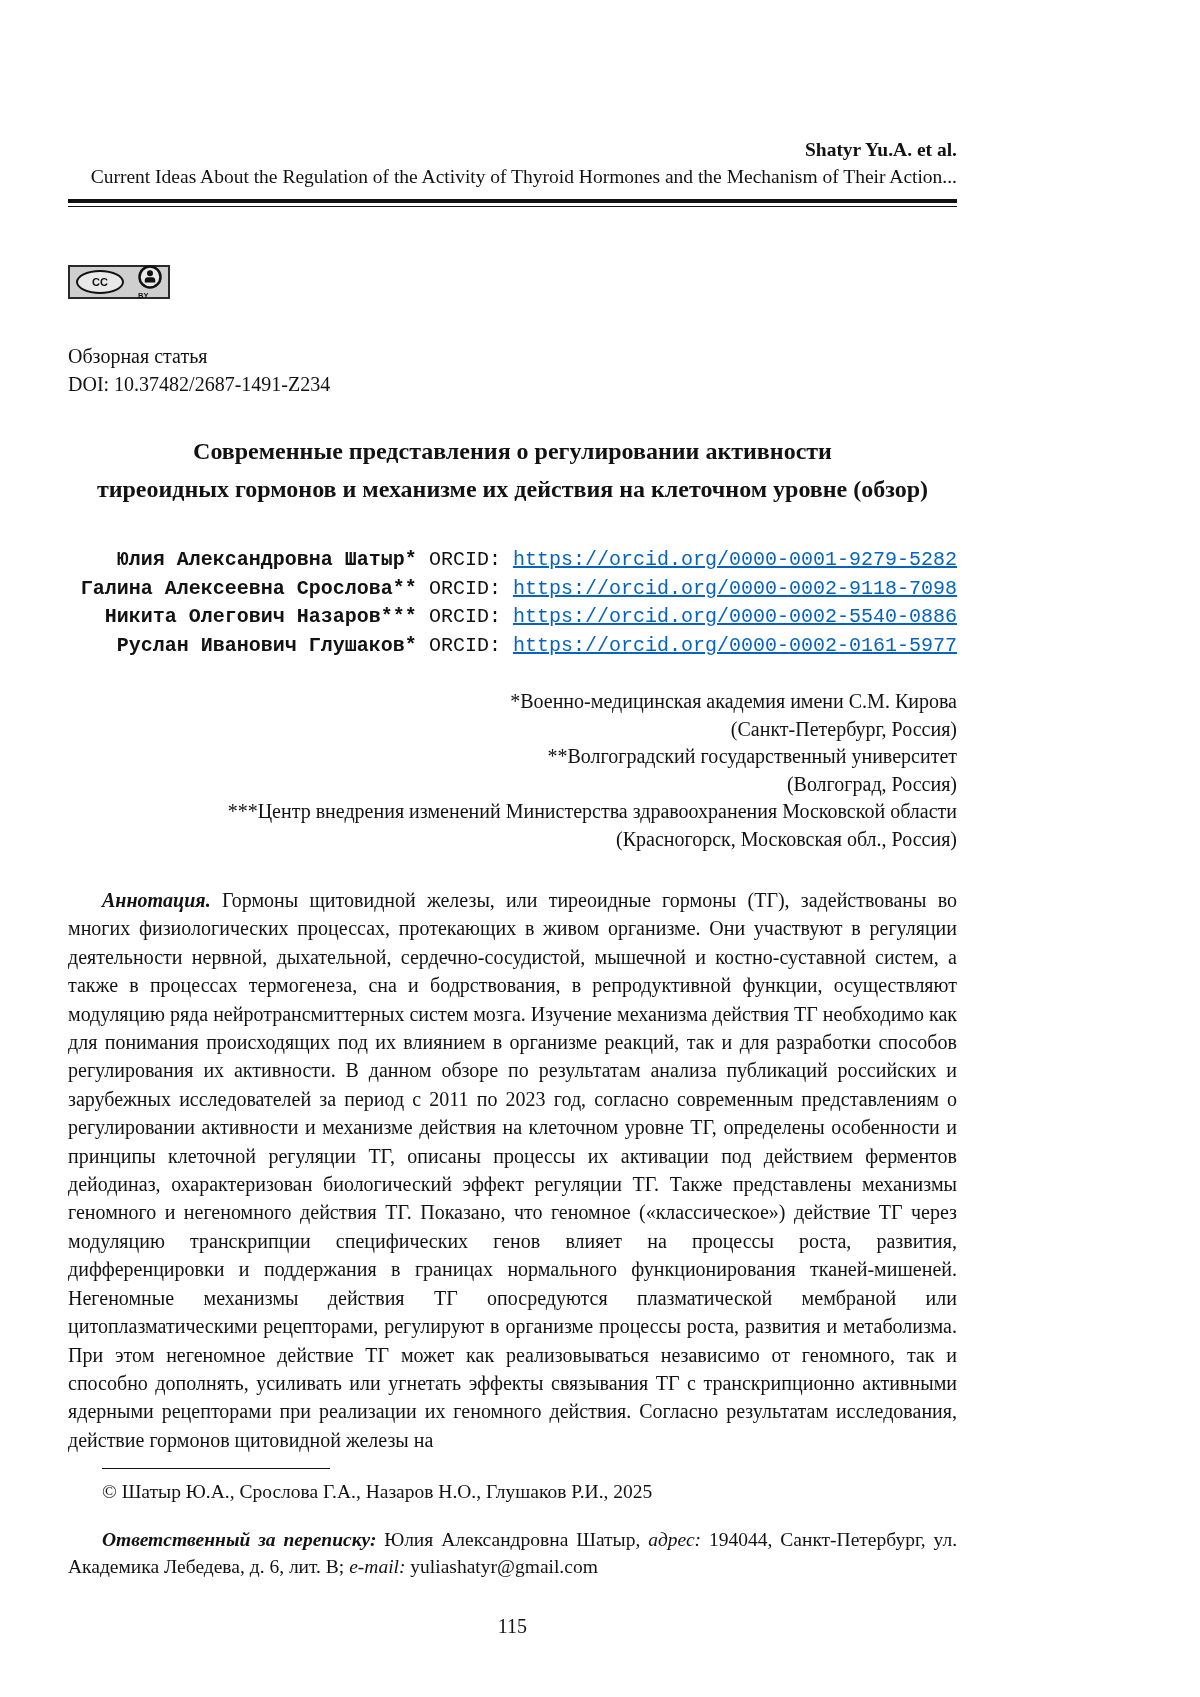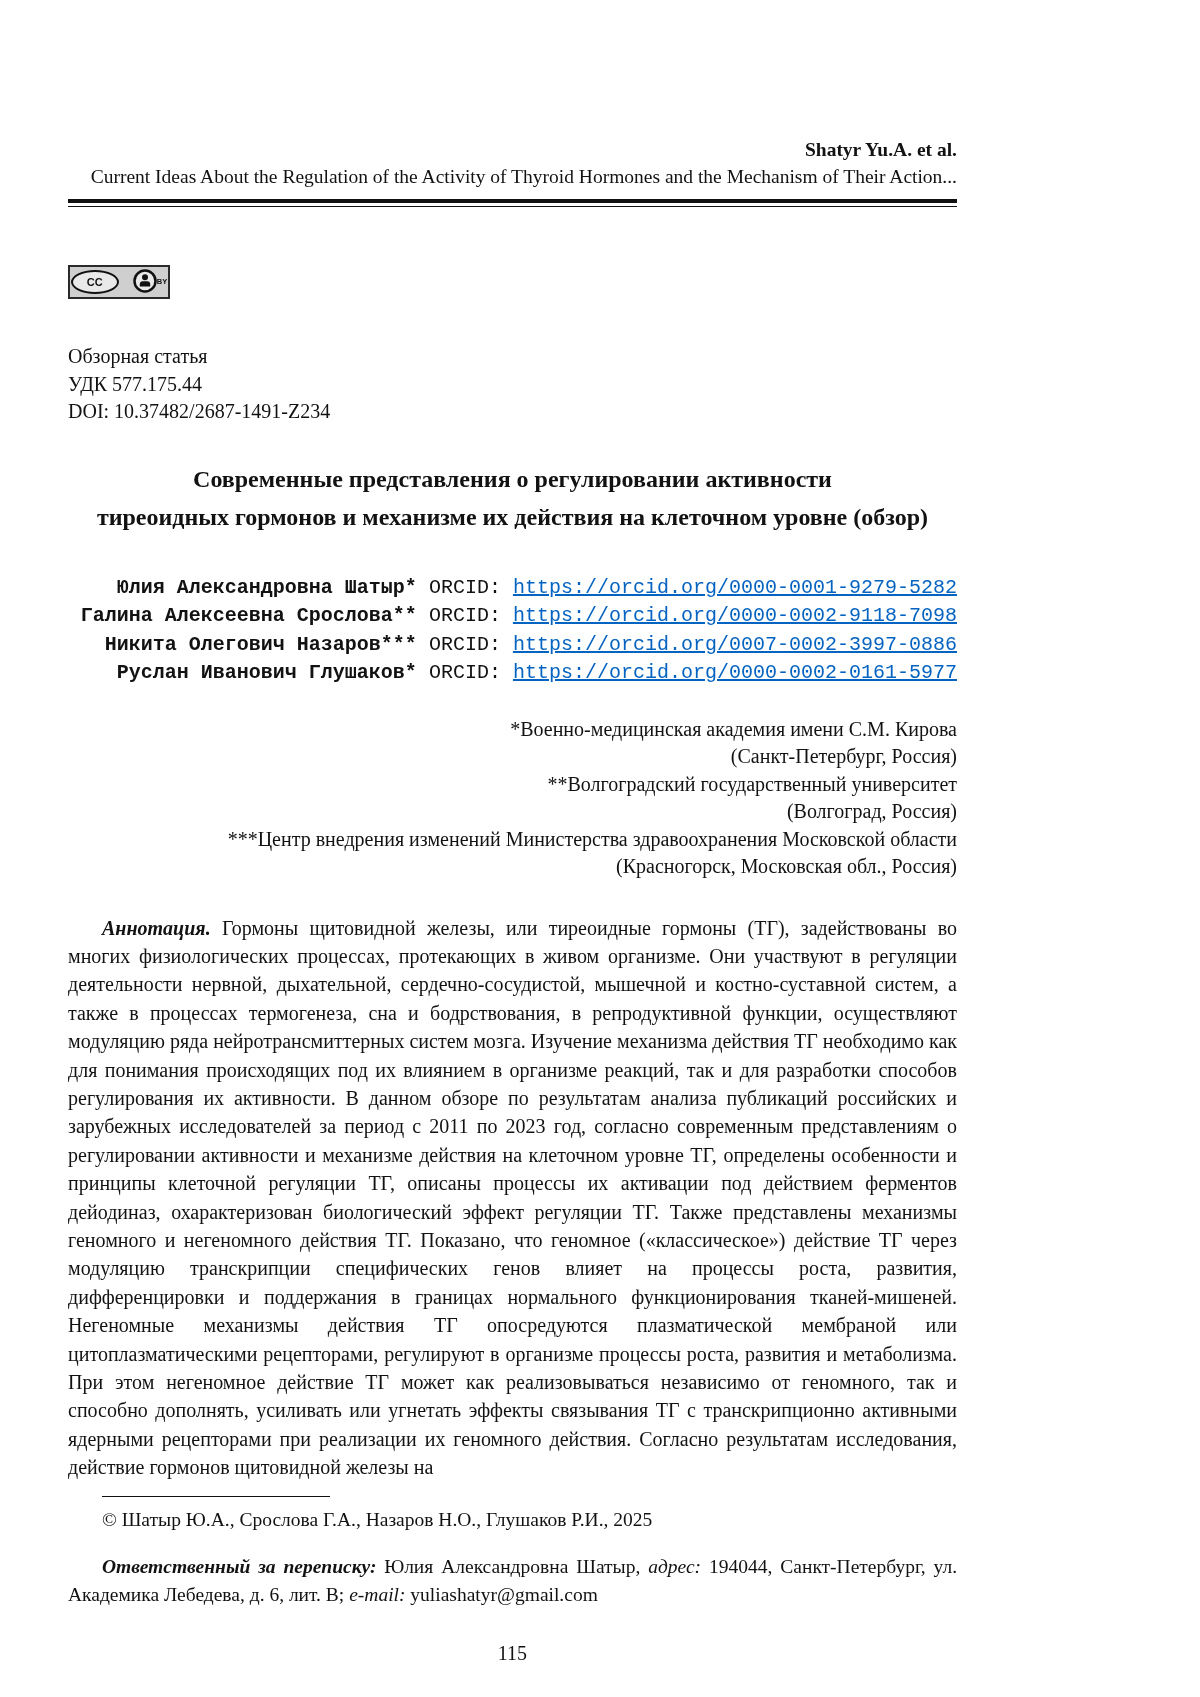--- a/index.html
+++ b/index.html
@@ -47,21 +47,21 @@
   .cc-circle {
     width: 48px; height: 24px;
     border: 2.5px solid #111;
     border-radius: 50%;
     display: flex; align-items: center; justify-content: center;
     font-weight: bold; font-size: 11px;
     font-family: "Liberation Sans", sans-serif;
     color: #111;
     background: #e9e9e9;
   }
-  .cc-person-wrap { display: flex; flex-direction: row; align-items: center; line-height: 1; }
+  .cc-person-wrap { display: flex; flex-direction: column; align-items: flex-start; line-height: 1; }
   .by-label { font-size: 7.5px; font-weight: bold; font-family: "Liberation Sans", sans-serif; margin-top: 0px; color: #111; }
 
   
   .article-meta { margin-top: 44px; font-size: 20px; line-height: 27.5px; }
 
   
   .title {
     margin-top: 34px;
     text-align: center;
     font-size: 24px;
@@ -127,21 +127,20 @@
             <path d="M6.8 17.5 v-2.3 a3 3 0 0 1 3-3 h4.4 a3 3 0 0 1 3 3 v2.3 z" fill="#111"></path>
           </svg>
         </span>
         <span class="by-label">BY</span>
       </span>
     </div>
   </section>
 
   <section class="article-meta">
     <p>Обзорная статья</p>
-    <p>УДК 577.175.44</p>
     <p>DOI: 10.37482/2687-1491-Z234</p>
   </section>
 
   <h1 class="title">
     <span>Современные представления о регулировании активности</span><br>
     <span>тиреоидных гормонов и механизме их действия на клеточном уровне (обзор)</span>
   </h1>
 
   <section class="authors">
     <p class="author-row">
@@ -150,21 +149,21 @@
       <a class="orcid-link" href="#">https://orcid.org/0000-0001-9279-5282</a>
     </p>
     <p class="author-row">
       <span class="author-name">Галина Алексеевна Срослова**</span>
       <span>ORCID:</span>
       <a class="orcid-link" href="#">https://orcid.org/0000-0002-9118-7098</a>
     </p>
     <p class="author-row">
       <span class="author-name">Никита Олегович Назаров***</span>
       <span>ORCID:</span>
-      <a class="orcid-link" href="#">https://orcid.org/0007-0002-3997-0886</a>
+      <a class="orcid-link" href="#">https://orcid.org/0000-0002-5540-0886</a>
     </p>
     <p class="author-row">
       <span class="author-name">Руслан Иванович Глушаков*</span>
       <span>ORCID:</span>
       <a class="orcid-link" href="#">https://orcid.org/0000-0002-0161-5977</a>
     </p>
   </section>
 
   <section class="affiliations">
     <p>*Военно-медицинская академия имени С.М. Кирова</p>

